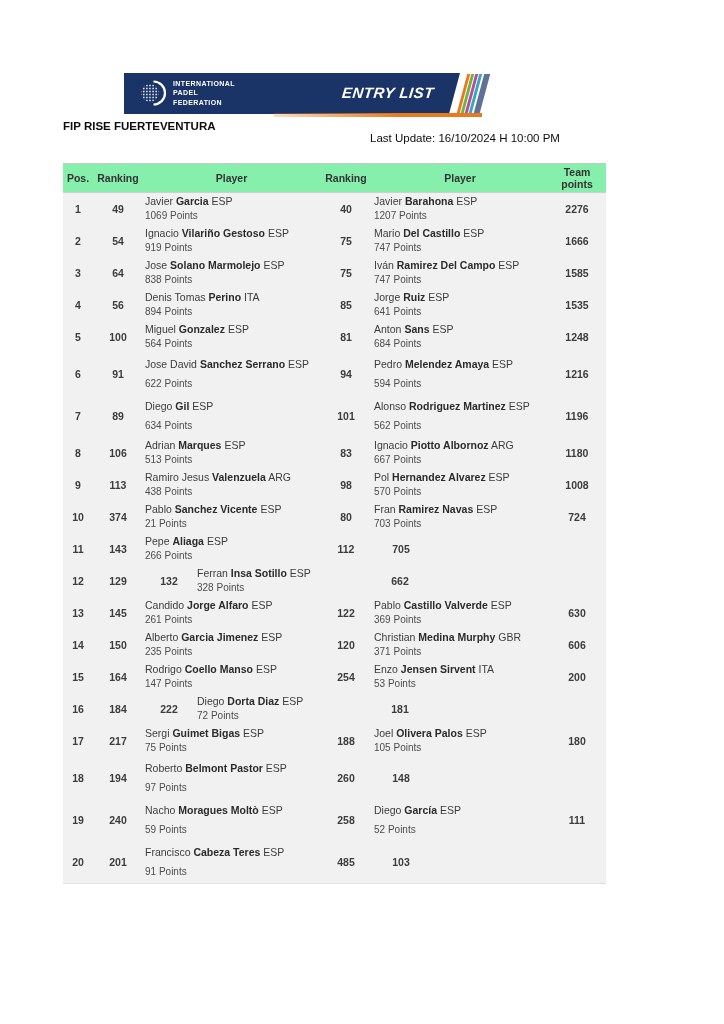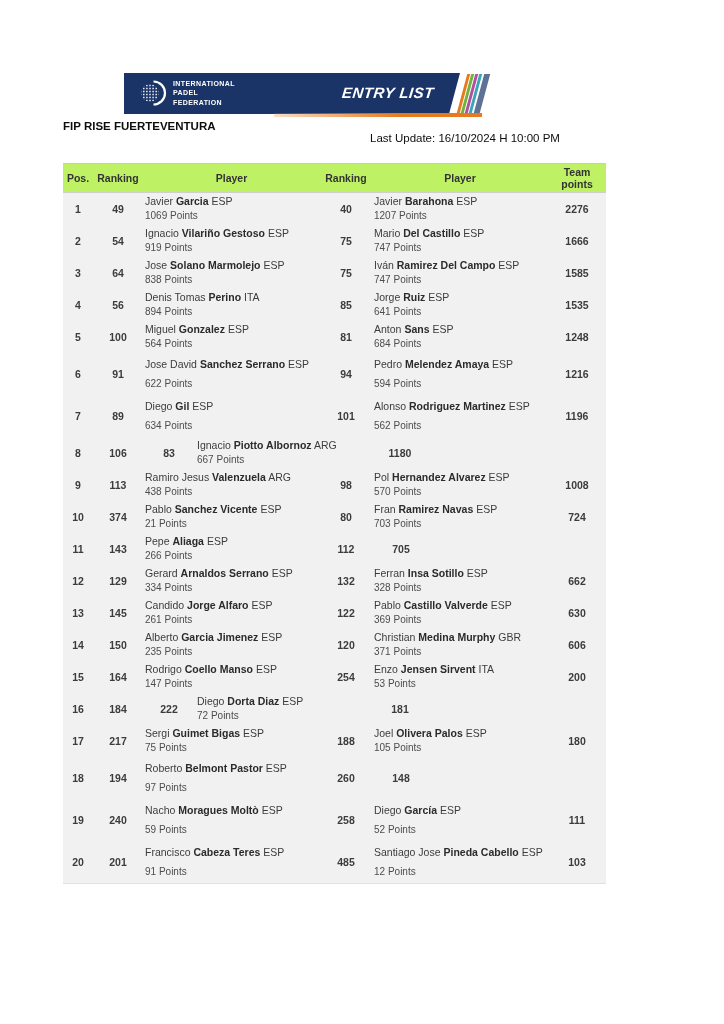--- a/index.html
+++ b/index.html
@@ -39,21 +39,21 @@
   }
 
   
   .event-title { position:absolute; left:63px; top:120px; font-size:11.5px; font-weight:bold; color:#0d0d0d; }
   .last-update { position:absolute; left:370px; top:132px; font-size:11.5px; color:#0d0d0d; }
 
   
   .entry-table { position:absolute; left:63px; top:163px; width:543px; font-size:10.5px; color:#3c3c3c; }
   .t-row { display:flex; align-items:center; }
   .t-head {
-    background:#bef264; border-top:1px solid #c9c9c9; border-bottom:1px solid #cfcfcf;
+    background:#86efac; border-top:1px solid #c9c9c9; border-bottom:1px solid #cfcfcf;
     font-weight:bold; color:#333333; min-height:26px;
   }
   .t-body { background:#f1f1f2; border-bottom:1px solid #e0e0e0; }
   .t-body .t-row { height:32px; }
   .t-body .t-row:nth-child(6), .t-body .t-row:nth-child(7),
   .t-body .t-row:nth-child(18), .t-body .t-row:nth-child(19),
   .t-body .t-row:nth-child(20) { height:42px; }
 
   .c { flex:none; }
   .c-pos   { width:30px;  text-align:center; }
@@ -229,20 +229,24 @@
     <div class="c c-player2">
       <div class="p-name"><span class="fn">Alonso</span> <span class="ln">Rodriguez Martinez</span> <span class="cc">ESP</span></div>
       <div class="p-pts">562 Points</div>
     </div>
     <div class="c c-team">1196</div>
   </div>
 
   <div class="t-row">
     <div class="c c-pos">8</div>
     <div class="c c-rank">106</div>
+    <div class="c c-player">
+      <div class="p-name"><span class="fn">Adrian</span> <span class="ln">Marques</span> <span class="cc">ESP</span></div>
+      <div class="p-pts">513 Points</div>
+    </div>
     <div class="c c-rank2">83</div>
     <div class="c c-player2">
       <div class="p-name"><span class="fn">Ignacio</span> <span class="ln">Piotto Albornoz</span> <span class="cc">ARG</span></div>
       <div class="p-pts">667 Points</div>
     </div>
     <div class="c c-team">1180</div>
   </div>
 
   <div class="t-row">
     <div class="c c-pos">9</div>
@@ -281,24 +285,20 @@
       <div class="p-name"><span class="fn">Pepe</span> <span class="ln">Aliaga</span> <span class="cc">ESP</span></div>
       <div class="p-pts">266 Points</div>
     </div>
     <div class="c c-rank2">112</div>
     <div class="c c-team">705</div>
   </div>
 
   <div class="t-row">
     <div class="c c-pos">12</div>
     <div class="c c-rank">129</div>
-    <div class="c c-player">
-      <div class="p-name"><span class="fn">Gerard</span> <span class="ln">Arnaldos Serrano</span> <span class="cc">ESP</span></div>
-      <div class="p-pts">334 Points</div>
-    </div>
     <div class="c c-rank2">132</div>
     <div class="c c-player2">
       <div class="p-name"><span class="fn">Ferran</span> <span class="ln">Insa Sotillo</span> <span class="cc">ESP</span></div>
       <div class="p-pts">328 Points</div>
     </div>
     <div class="c c-team">662</div>
   </div>
 
   <div class="t-row">
     <div class="c c-pos">13</div>
@@ -398,22 +398,18 @@
   </div>
 
   <div class="t-row">
     <div class="c c-pos">20</div>
     <div class="c c-rank">201</div>
     <div class="c c-player">
       <div class="p-name"><span class="fn">Francisco</span> <span class="ln">Cabeza Teres</span> <span class="cc">ESP</span></div>
       <div class="p-pts">91 Points</div>
     </div>
     <div class="c c-rank2">485</div>
-    <div class="c c-player2">
-      <div class="p-name"><span class="fn">Santiago Jose</span> <span class="ln">Pineda Cabello</span> <span class="cc">ESP</span></div>
-      <div class="p-pts">12 Points</div>
-    </div>
     <div class="c c-team">103</div>
   </div>
 </div>
   </div>
 
 </div>
 
 </body></html>

